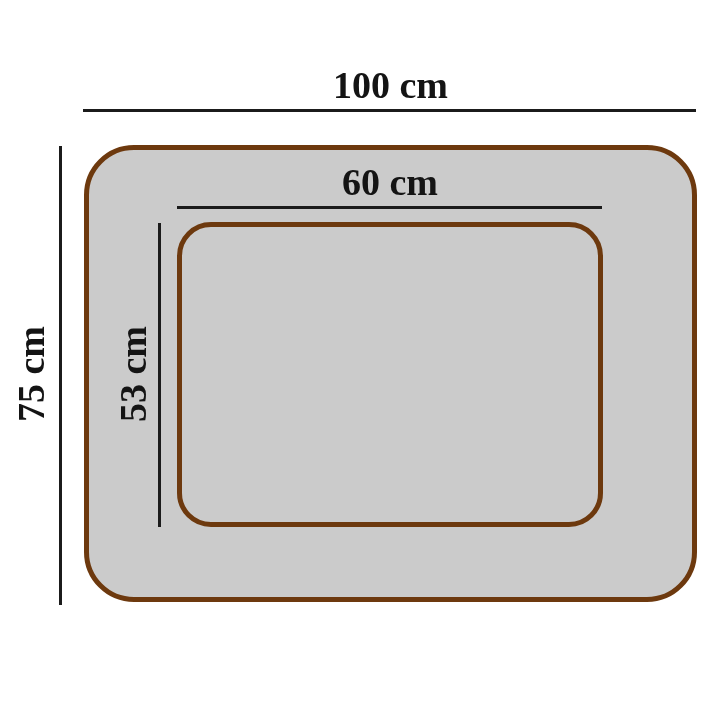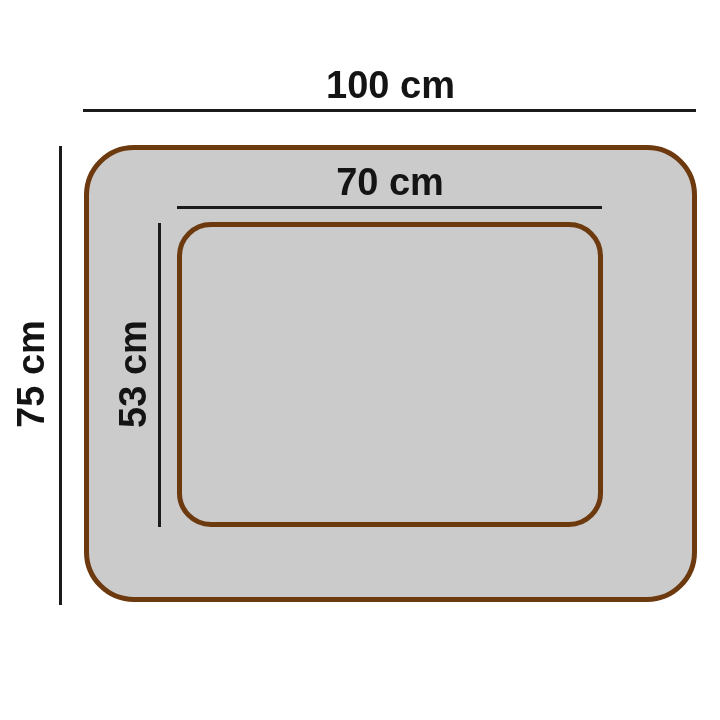--- a/index.html
+++ b/index.html
@@ -10,21 +10,21 @@
     width: 720px;
     height: 720px;
     background: #ffffff;
     font-family: "Liberation Sans", sans-serif;
     position: relative;
     overflow: hidden;
   }
   .canvas {
     position: absolute;
     left: 0; top: 0;
-    width: 720px; height: 720px;
+    width: 720px; height: 720px; font-family: Liberation Serif, serif;
   }
   .dim-label {
     position: absolute;
     color: #141414;
     font-size: 38px;
     font-weight: 700;
     letter-spacing: 0px;
     text-align: center;
     line-height: 1;
     white-space: nowrap;
@@ -108,21 +108,21 @@
 <div class="canvas">
 
   <div class="dim-label horizontal-100">100 cm</div>
   <div class="dim-line line-100"></div>
 
   <div class="dim-label vertical vertical-75">75 cm</div>
   <div class="dim-line line-75"></div>
 
   <div class="bed-outer"></div>
 
-  <div class="dim-label horizontal-70">70 cm</div>
+  <div class="dim-label horizontal-70">60 cm</div>
   <div class="dim-line line-70"></div>
 
   <div class="dim-label vertical vertical-53">53 cm</div>
   <div class="dim-line line-53"></div>
 
   <div class="bed-inner"></div>
 
 </div>
 
 </body></html>

